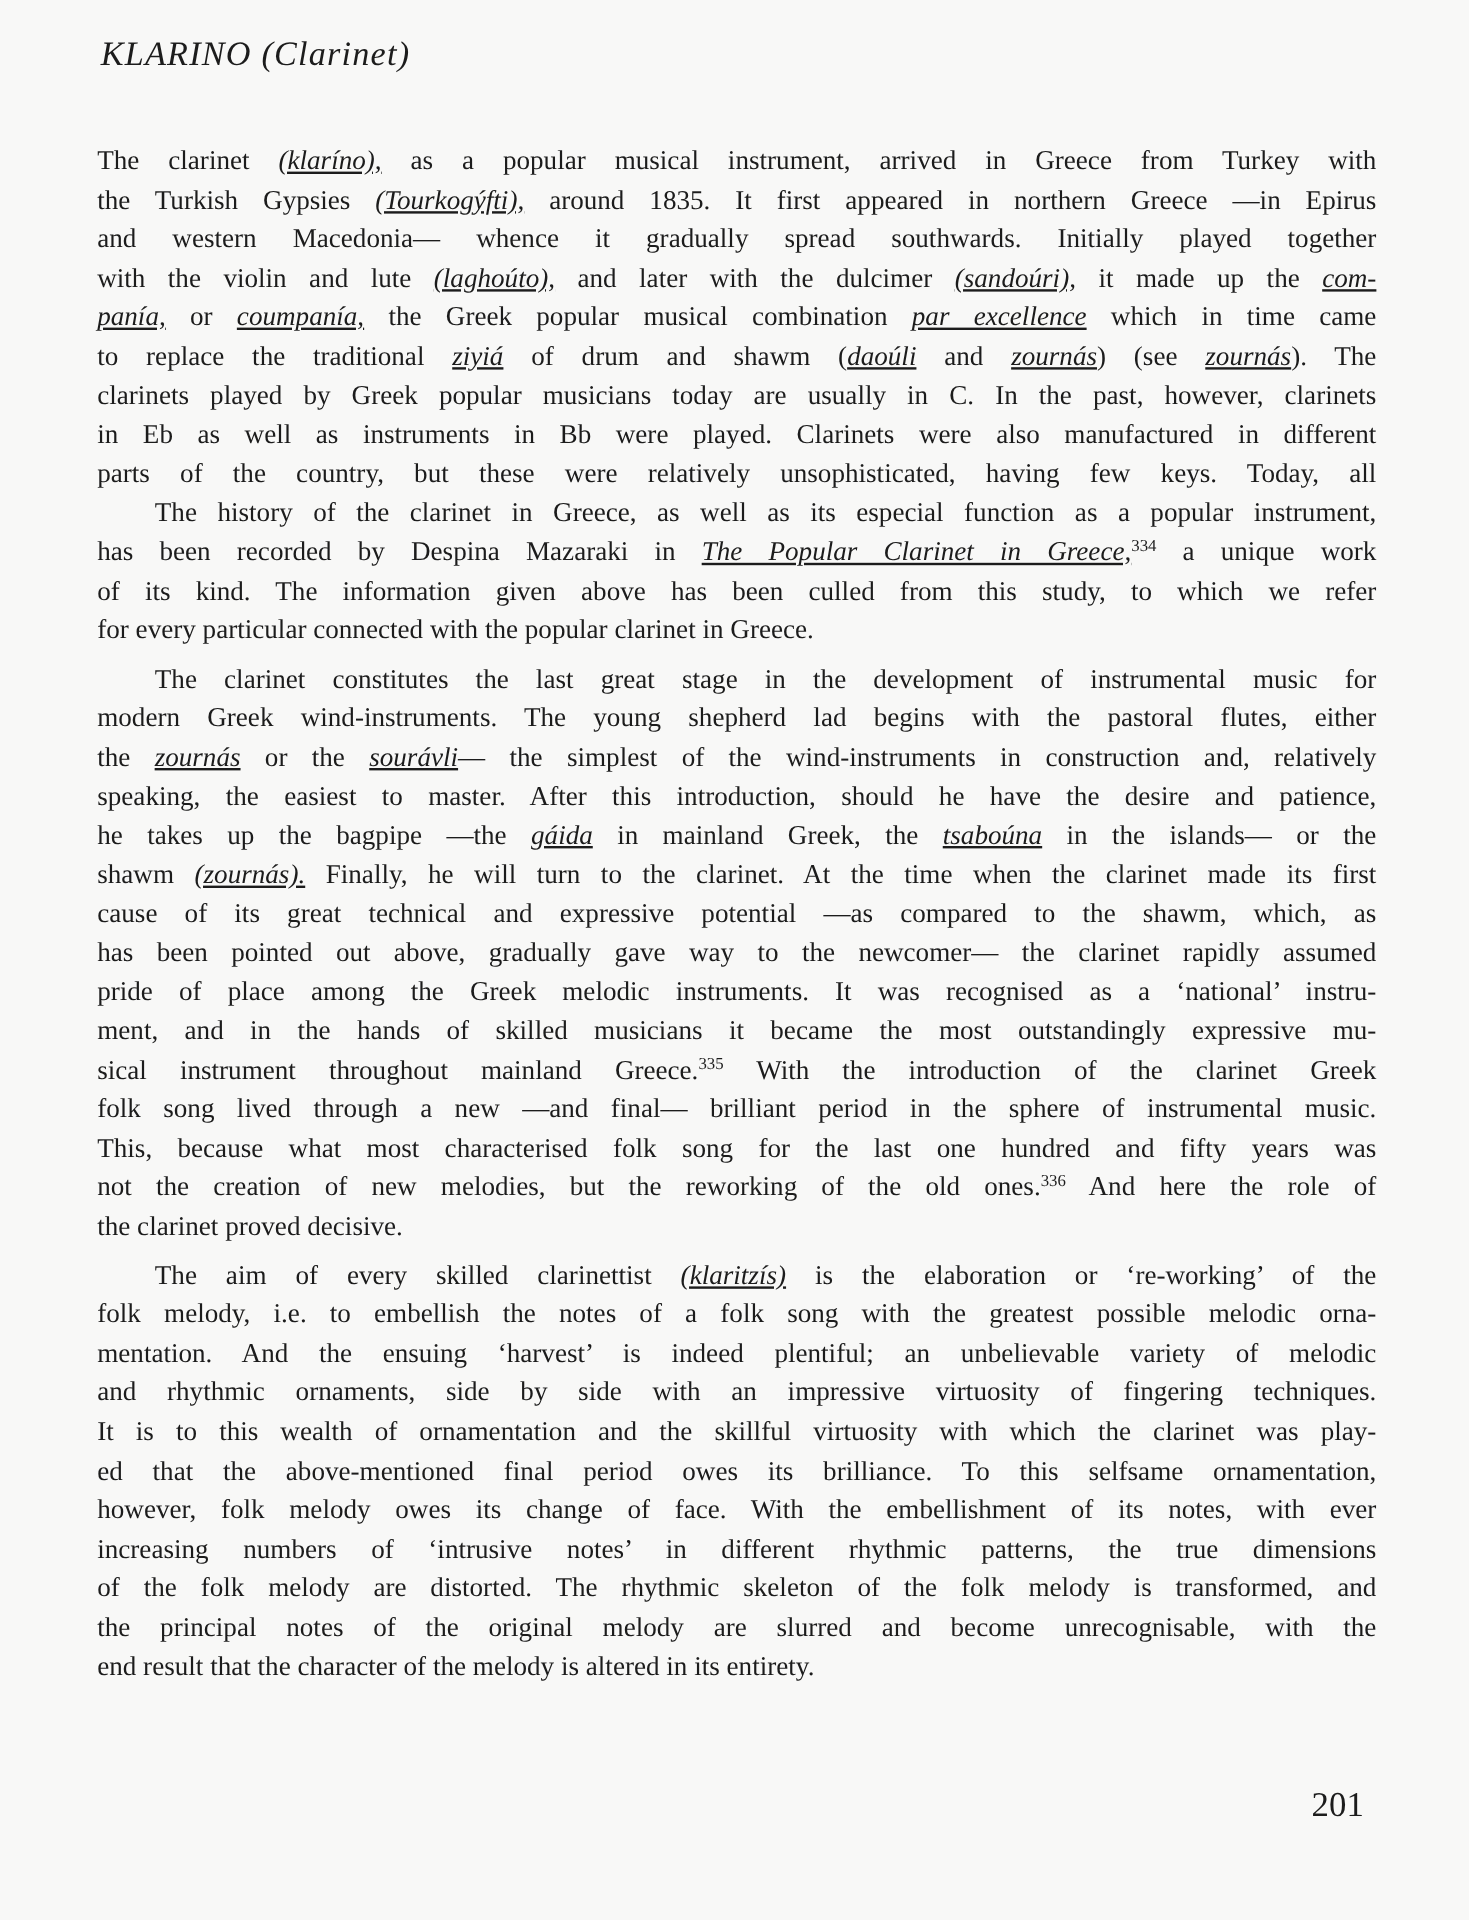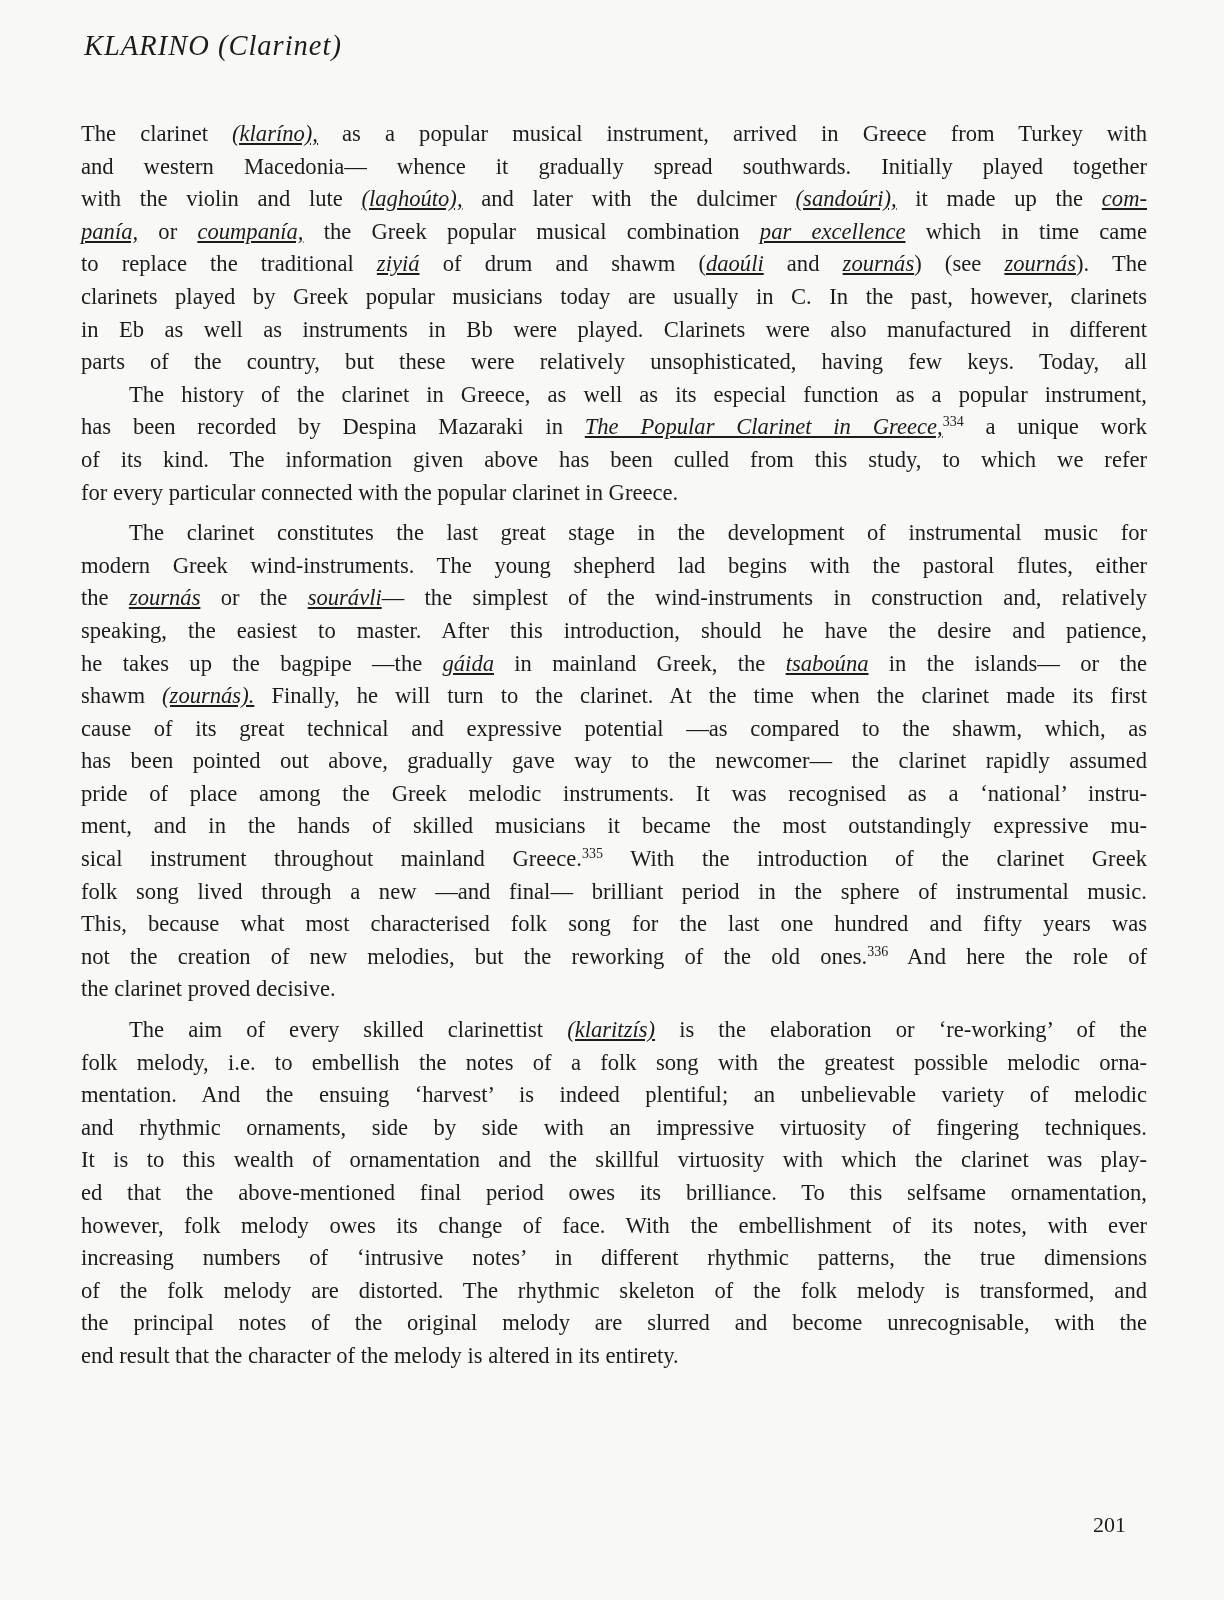--- a/index.html
+++ b/index.html
@@ -25,33 +25,33 @@
     white-space: nowrap; overflow: visible;
   }
   .line.last { text-align-last: left; }
   .line.indent { text-indent: 48px; }
   .para + .para { margin-top: 0; }
   .para.gap { margin-top: 8px; }
   .it { font-style: italic; text-decoration: underline; }
   .sup { font-size: 14px; vertical-align: 8px; line-height: 0; }
   .folio {
     position: absolute; left: 1093px; top: 1488px;
-    font-size: 22px;
-    margin-top: 24px;
+    font-size: 29px;
   }
   .line span { white-space: pre; }
 </style>
 </head>
 <body>
 
 <div class="page">
   <div class="title">KLARINO (Clarinet)</div>
   <div class="body" id="body">
       <div class="para">
         <div class="line" style="white-space: normal;"><span style="white-space: normal;">The clarinet </span><span class="it" style="white-space: normal;">(klaríno),</span><span style="white-space: normal;"> as a popular musical instrument, arrived in Greece from Turkey with</span></div>
+        <div class="line" style="white-space: normal;"><span style="white-space: normal;">the Turkish Gypsies </span><span class="it" style="white-space: normal;">(Tourkogýfti),</span><span style="white-space: normal;"> around 1835. It first appeared in northern Greece —in Epirus</span></div>
         <div class="line" style="white-space: normal;"><span style="white-space: normal;">and western Macedonia— whence it gradually spread southwards. Initially played together</span></div>
         <div class="line" style="white-space: normal;"><span style="white-space: normal;">with the violin and lute </span><span class="it" style="white-space: normal;">(laghoúto),</span><span style="white-space: normal;"> and later with the dulcimer </span><span class="it" style="white-space: normal;">(sandoúri),</span><span style="white-space: normal;"> it made up the </span><span class="it" style="white-space: normal;">com-</span></div>
         <div class="line" style="white-space: normal;"><span class="it" style="white-space: normal;">panía,</span><span style="white-space: normal;"> or </span><span class="it" style="white-space: normal;">coumpanía,</span><span style="white-space: normal;"> the Greek popular musical combination </span><span class="it" style="white-space: normal;">par excellence</span><span style="white-space: normal;"> which in time came</span></div>
         <div class="line" style="white-space: normal;"><span style="white-space: normal;">to replace the traditional </span><span class="it" style="white-space: normal;">ziyiá</span><span style="white-space: normal;"> of drum and shawm (</span><span class="it" style="white-space: normal;">daoúli</span><span style="white-space: normal;"> and </span><span class="it" style="white-space: normal;">zournás</span><span style="white-space: normal;">) (see </span><span class="it" style="white-space: normal;">zournás</span><span style="white-space: normal;">). The</span></div>
         <div class="line" style="white-space: normal;"><span style="white-space: normal;">clarinets played by Greek popular musicians today are usually in C. In the past, however, clarinets</span></div>
         <div class="line" style="white-space: normal;"><span style="white-space: normal;">in Eb as well as instruments in Bb were played. Clarinets were also manufactured in different</span></div>
         <div class="line" style="white-space: normal;"><span style="white-space: normal;">parts of the country, but these were relatively unsophisticated, having few keys. Today, all</span></div>
       </div>
       <div class="para">
         <div class="line indent" style="white-space: normal;"><span style="white-space: normal;">The history of the clarinet in Greece, as well as its especial function as a popular instrument,</span></div>

